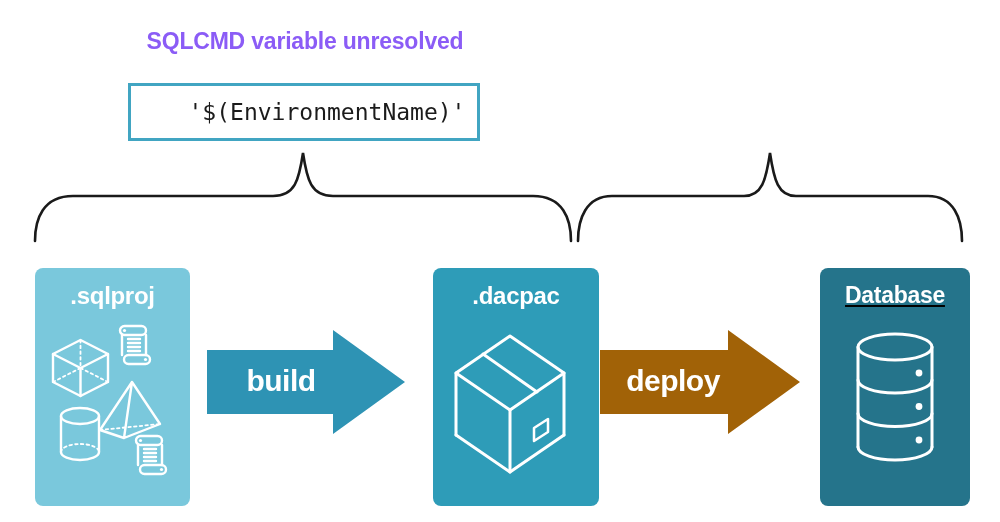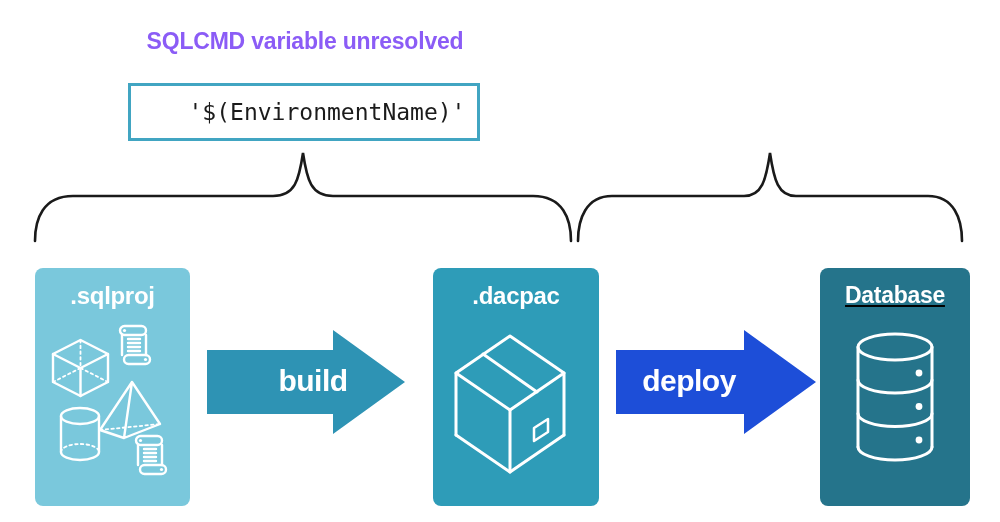--- a/index.html
+++ b/index.html
@@ -46,28 +46,28 @@
   #database-icon  { left:25px;  top:62px;  }
 
   .arrow {
     position:absolute; top:330px; height:104px; color:#ffffff;
   }
   #arrow-build {
     left:207px; width:198px; background:#2E93B4;
     clip-path: polygon(0 20px, 126px 20px, 126px 0, 100% 52px, 126px 104px, 126px 84px, 0 84px);
   }
   #arrow-deploy {
-    left:616px; width:200px; background:#1d4ed8;
+    left:600px; width:200px; background:#a16207;
     clip-path: polygon(0 20px, 128px 20px, 128px 0, 100% 52px, 128px 104px, 128px 84px, 0 84px);
   }
   .arrow-label {
     position:absolute; left:0; top:0; height:104px; line-height:102px;
     text-align:center; font-size:30px; font-weight:bold; letter-spacing:-0.5px;
   }
-  #arrow-build  .arrow-label { width:148px;padding-left:32px; }
+  #arrow-build  .arrow-label { width:148px; }
   #arrow-deploy .arrow-label { width:146px; }
 
   svg.iconset { display:block; }
 </style>
 </head>
 <body>
 
 <div class="canvas">
 
   <div class="heading" id="heading-left">SQLCMD variable unresolved</div>

